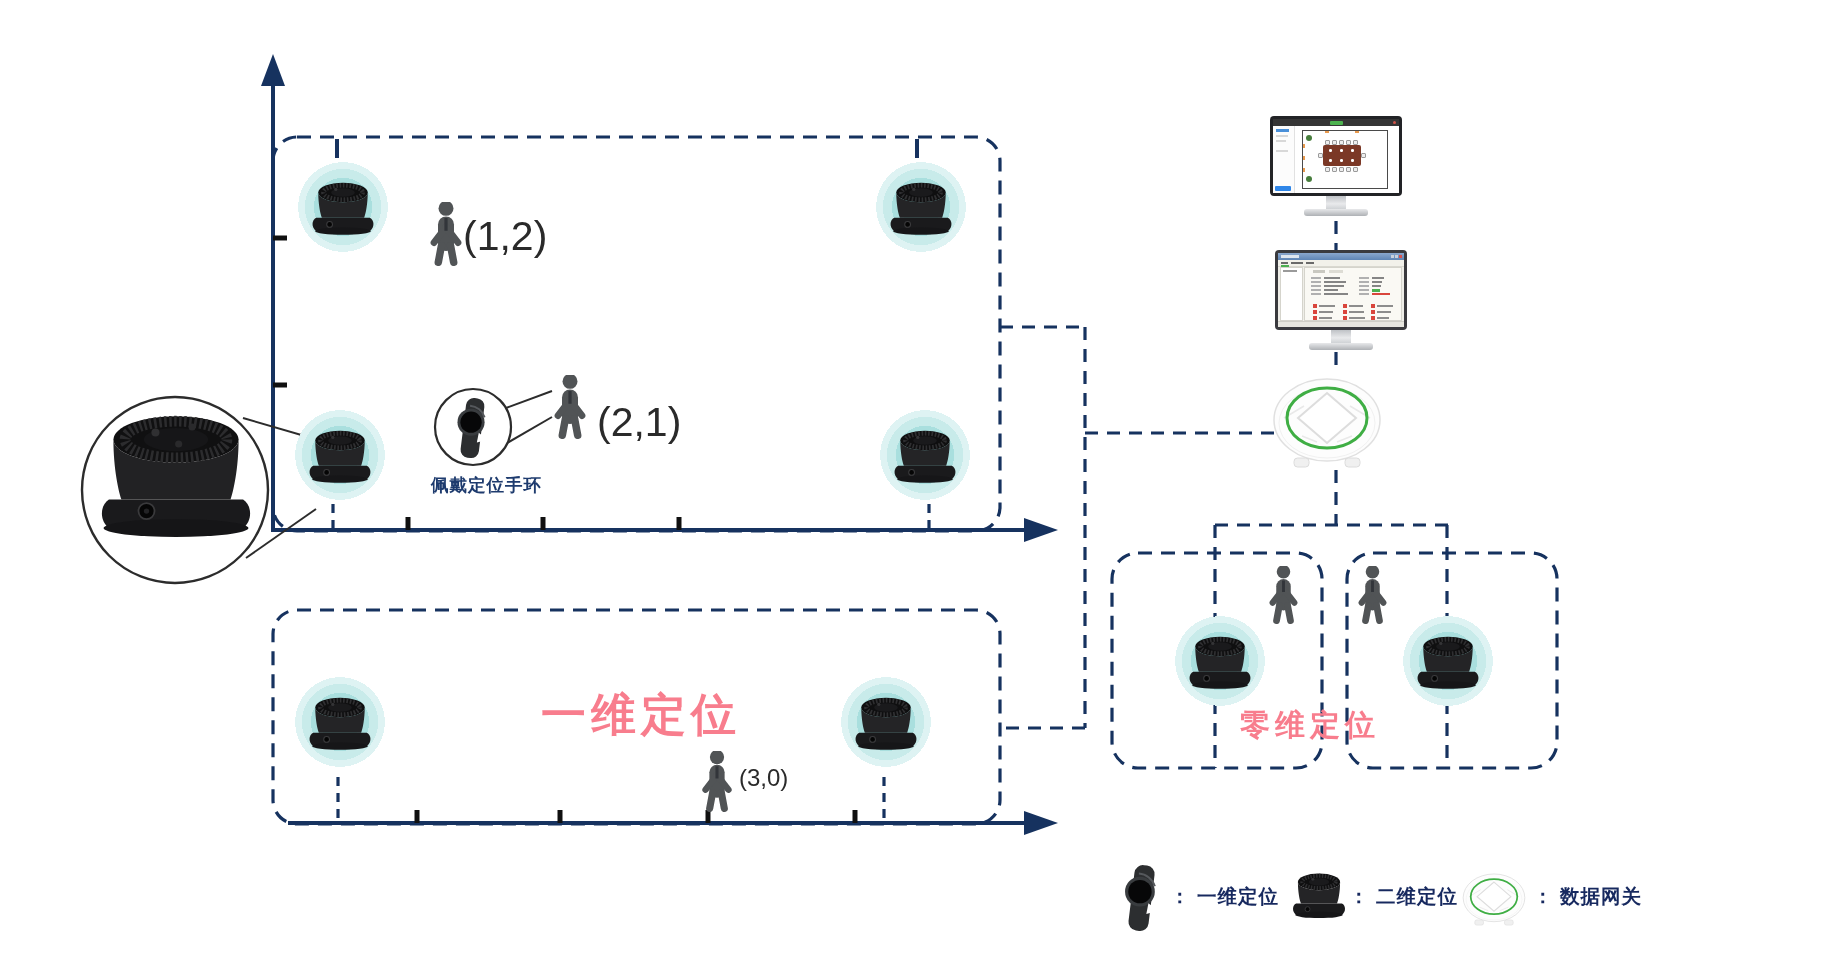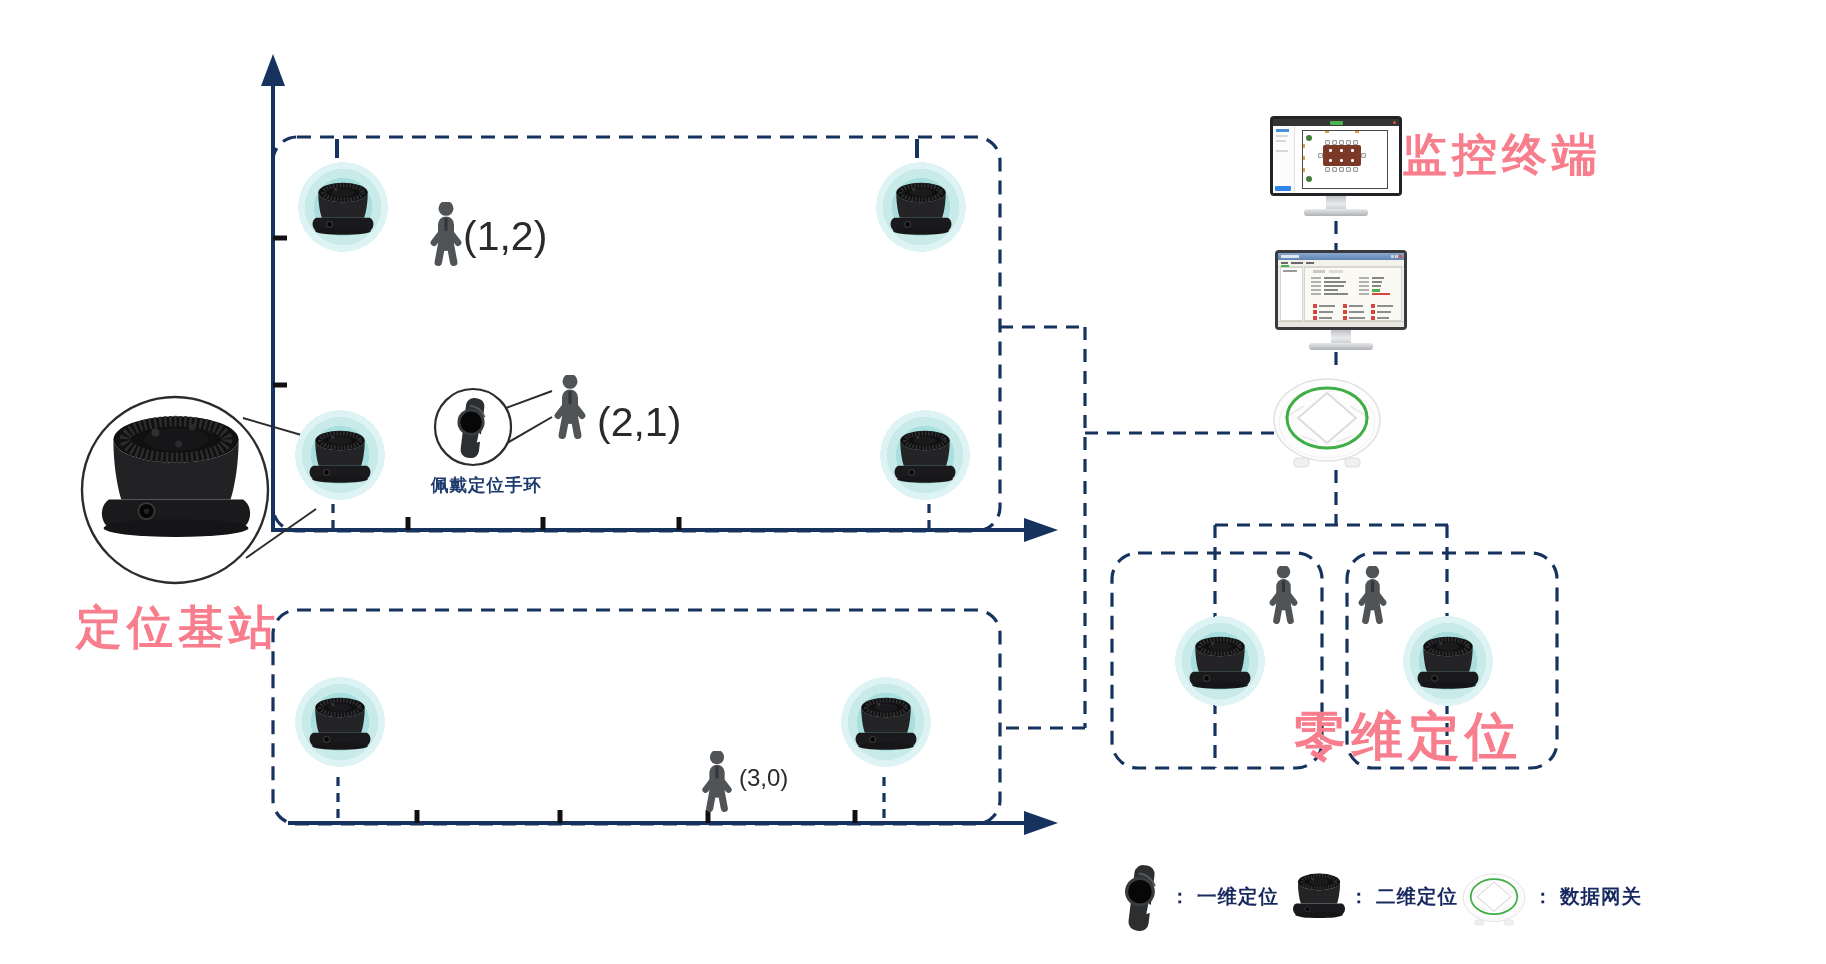--- a/index.html
+++ b/index.html
@@ -267,23 +267,22 @@
         <use href="#sym-person"></use>
       </svg></div>
   <div class="person" style="left:1353px;top:566px;width:39px;height:58px"><svg viewBox="0 0 40 60">
         <use href="#sym-person"></use>
       </svg></div>
 
   <div class="coord" style="left:463px;top:216px">(1,2)</div>
   <div class="coord" style="left:597px;top:402px">(2,1)</div>
   <div class="coord" style="left:739px;top:766px;font-size:24px">(3,0)</div>
 
-  <div class="pink" style="left:1294px;top:710px;font-size:52px">零维定位</div>
-  <div class="pink" style="left:76px;top:604px;font-size:46px">定位基站</div>
-  <div class="pink" style="left:1402px;top:132px;font-size:45px">监控终端</div>
+  <div class="pink" style="left:541px;top:692px;font-size:45px">一维定位</div>
+  <div class="pink" style="left:1240px;top:710px;font-size:30px">零维定位</div>
 
   <div class="navy-small" style="left:431px;top:477px">佩戴定位手环</div>
 
   <div class="monitor" style="left:1270px;top:116px">
     <div class="m-screen">
       <div class="m-display">
         <div class="m1-topbar">
           <div class="m1-chip"></div>
           <div class="m1-reddot"></div>
         </div>

